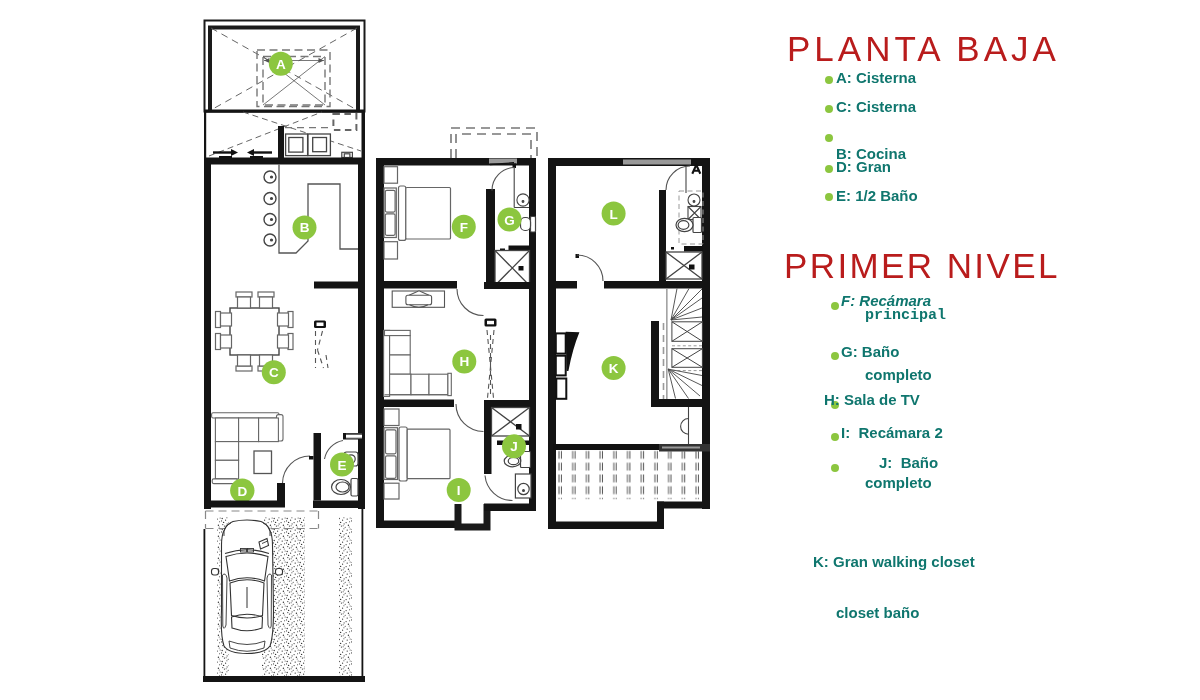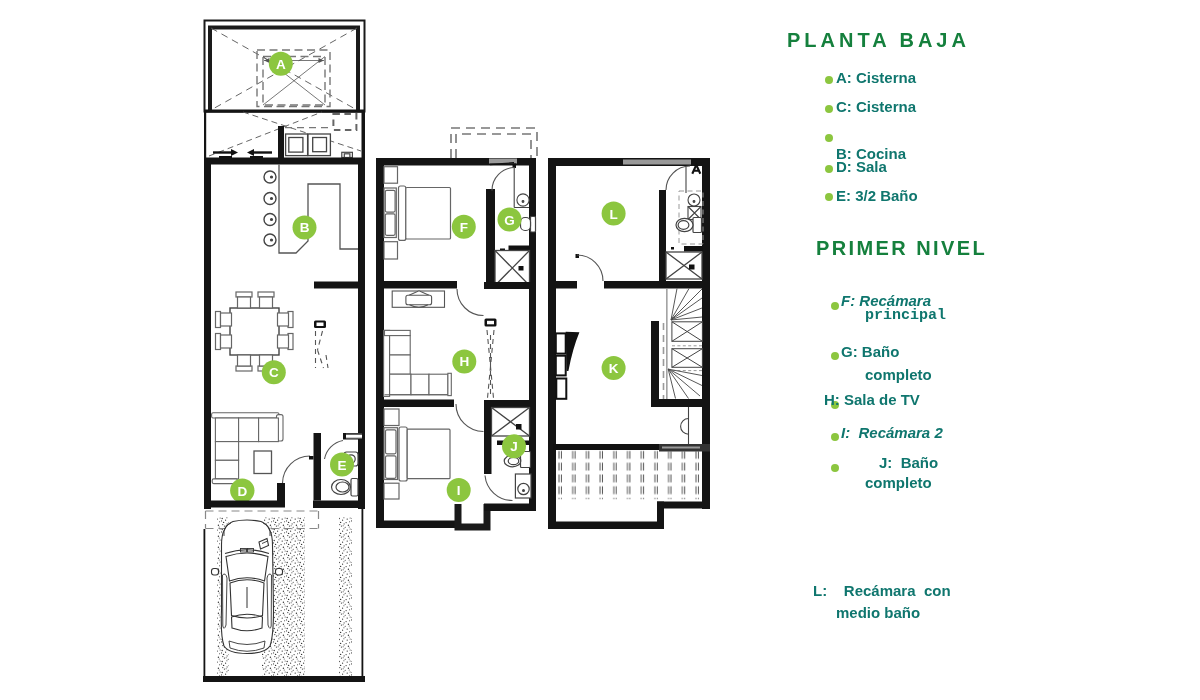--- a/index.html
+++ b/index.html
@@ -1,17 +1,17 @@
 <!DOCTYPE html>
 <html><head><meta charset="utf-8"><style>
 html,body{margin:0;padding:0;background:#fff;width:1200px;height:700px;overflow:hidden}
 body{font-family:"Liberation Sans",sans-serif;-webkit-font-smoothing:antialiased}
 #wrap{position:relative;width:1200px;height:700px}
 svg{position:absolute;left:0;top:0}
-.hdr{position:absolute;color:#15803d;font-weight:700;font-size:20px;white-space:nowrap}
+.hdr{position:absolute;color:#b91c1c;font-weight:400;font-size:35px;white-space:nowrap}
 .it{position:absolute;color:#0f766e;font-weight:700;font-size:15px;white-space:nowrap}
 .dot{position:absolute;width:8px;height:8px;border-radius:50%;background:#8CC63F}
 </style></head><body>
 <div id="wrap">
 <svg width="780" height="700" viewBox="0 0 780 700">
 <defs>
 <pattern id="stip" width="13" height="11" patternUnits="userSpaceOnUse">
 <circle cx="1.2" cy="1.5" r="0.7" fill="#333"></circle>
           <circle cx="4.6" cy="3.2" r="0.6" fill="#333"></circle>
 <circle cx="2.6" cy="5.4" r="0.7" fill="#333"></circle>
@@ -525,42 +525,42 @@
 <div class="dot" style="left:825px;top:76px;"></div>
 <div class="it" style="left:836px;top:69px;">A: Cisterna</div>
 
 <div class="dot" style="left:825px;top:105px;"></div>
 <div class="it" style="left:836px;top:98px;">C: Cisterna</div>
 
 <div class="dot" style="left:825px;top:134px;"></div>
 <div class="it" style="left:836px;top:145px;">B: Cocina</div>
 
 <div class="dot" style="left:825px;top:164.5px;"></div>
-<div class="it" style="left:836px;top:157.5px;">D: Sala</div>
+<div class="it" style="left:836px;top:157.5px;">D: Gran</div>
 
 <div class="dot" style="left:825px;top:193px;"></div>
-<div class="it" style="left:836px;top:186.5px;">E: 3/2 Baño</div>
-
-<div class="hdr" style="left:784px;top:237px;letter-spacing:2.4px;margin-left:32px;">PRIMER NIVEL</div>
+<div class="it" style="left:836px;top:186.5px;">E: 1/2 Baño</div>
+
+<div class="hdr" style="left:784px;top:246px;letter-spacing:2.4px;">PRIMER NIVEL</div>
 
 <div class="dot" style="left:831px;top:301.5px;"></div>
 <div class="it" style="left:841px;top:291.5px;font-style:italic;">F: Recámara</div>
 <div class="it" style="left:865px;top:307px;font-family:Liberation Mono, monospace;">principal</div>
 
 <div class="dot" style="left:831px;top:352px;"></div>
 <div class="it" style="left:841px;top:342.5px;text-align:right;">G: Baño</div>
 <div class="it" style="left:865px;top:365.5px;">completo</div>
 
 <div class="dot" style="left:831px;top:400.5px;"></div>
 <div class="it" style="left:824px;top:391px;">H: Sala de TV</div>
 
 <div class="dot" style="left:831px;top:433px;"></div>
-<div class="it" style="left:841px;top:423.5px;font-style:italic;">I:&nbsp; Recámara 2</div>
+<div class="it" style="left:841px;top:423.5px;">I:&nbsp; Recámara 2</div>
 
 <div class="dot" style="left:831px;top:463.5px;"></div>
 <div class="it" style="left:879px;top:453.5px;">J:&nbsp; Baño</div>
 <div class="it" style="left:865px;top:473.5px;">completo</div>
 
 
-
-<div class="it" style="left:813px;top:582px;">L:&nbsp;&nbsp;&nbsp;&nbsp;Recámara&nbsp; con</div>
-<div class="it" style="left:836px;top:603.5px;">medio baño</div>
+<div class="it" style="left:813px;top:553px;">K: Gran walking closet</div>
+
+<div class="it" style="left:836px;top:603.5px;">closet baño</div>
 </div>
 
 </body></html>

